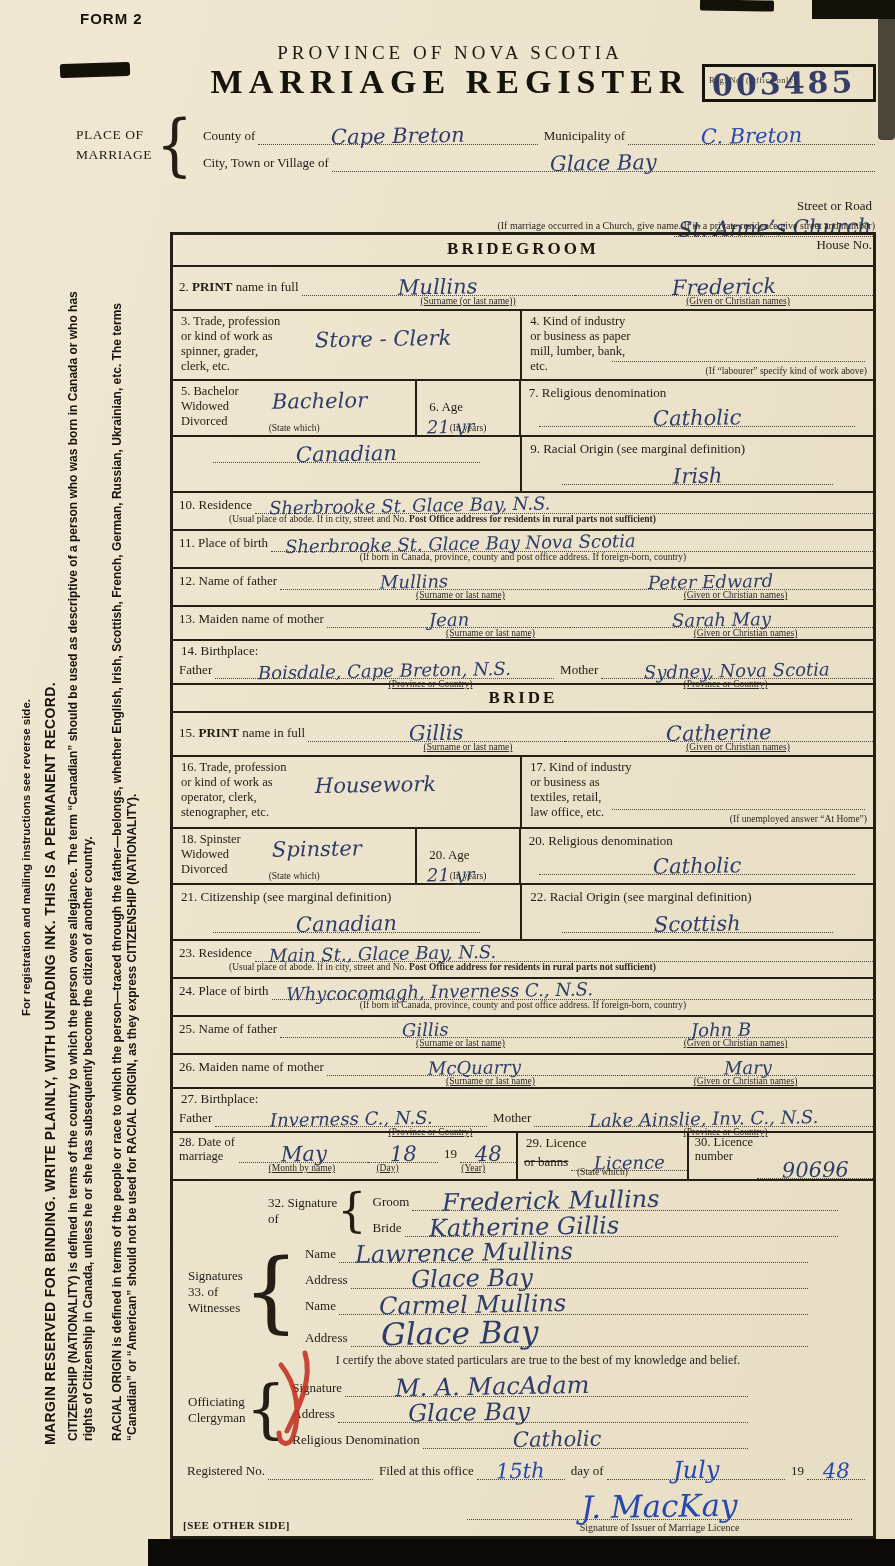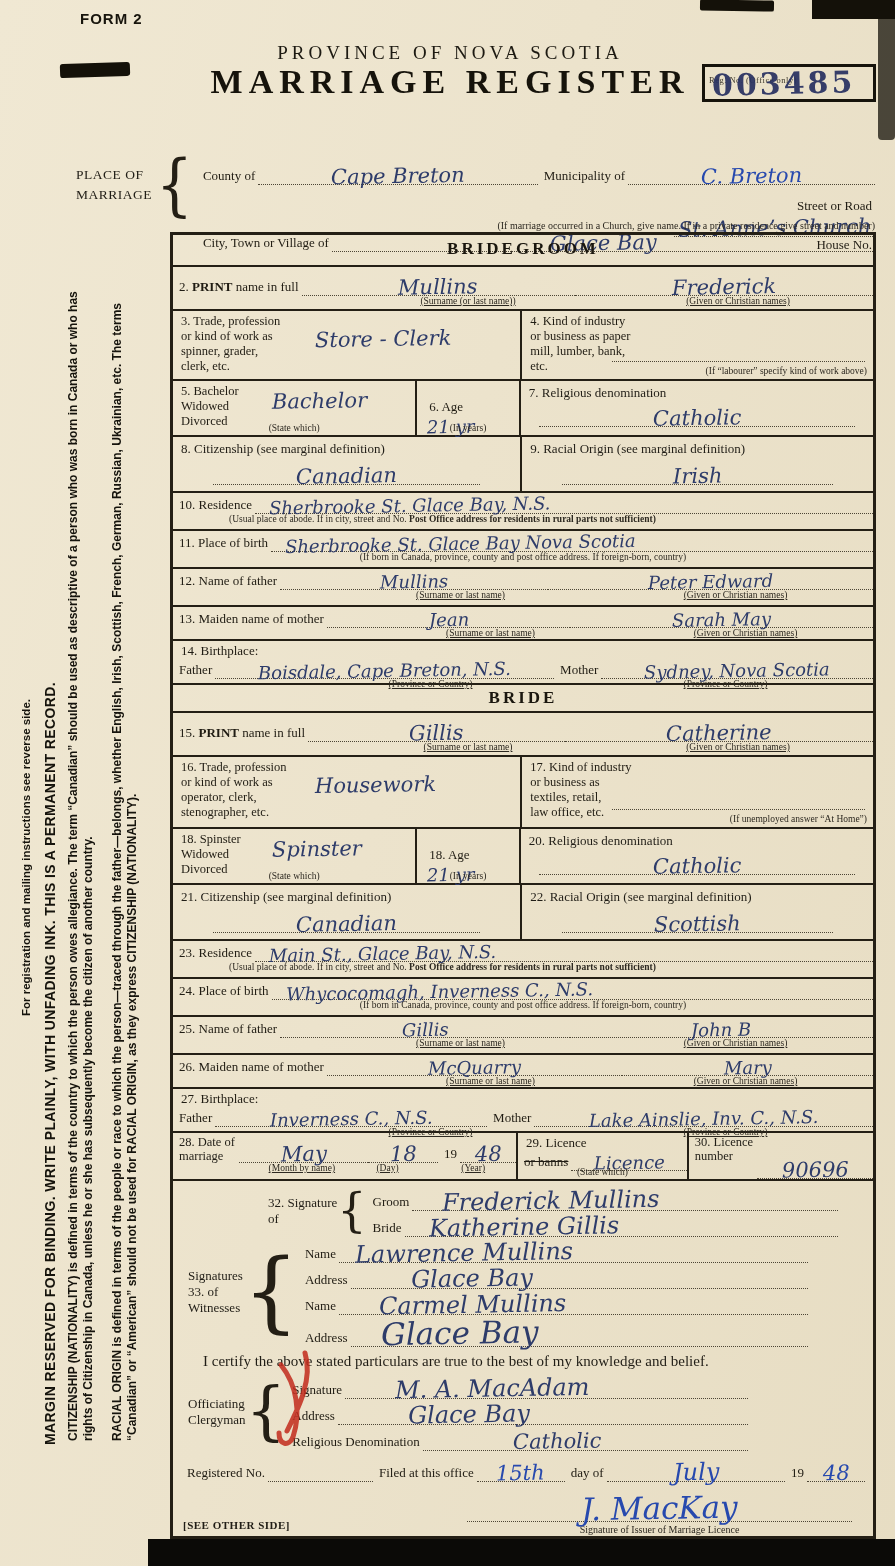--- a/index.html
+++ b/index.html
@@ -56,21 +56,21 @@
   .cnote.c { position:absolute; left:0; right:0; bottom:2px; text-align:center; }
   .cnote.r { position:absolute; right:6px; bottom:3px; }
   .struck { text-decoration:line-through; }
   .brace { font-family:"DejaVu Serif", serif; font-weight:normal; color:#241f15; line-height:.9; }
 
   
   .place { position:absolute; left:76px; top:118px; width:799px; display:flex; align-items:center; }
   .place-left { width:80px; font-size:13.5px; letter-spacing:.5px; line-height:20px; }
   .bplace { font-size:58px; transform:scaleY(1.15); padding-right:4px; }
   .place-rows { flex:1; }
-  .place-rows .fl { height:27px;margin-top:40px; }
+  .place-rows .fl { height:27px; }
   .givenote { font-size:10px; padding-left:47%; height:13px; color:#2c2820; }
   .streetline { position:absolute; left:170px; top:198px; width:705px;flex-direction:column; }
   .churchnote { position:absolute; left:170px; top:220px; width:705px; text-align:right;
                 font-size:10px; color:#2c2820; }
 
   
   .mainbox { position:absolute; left:170px; top:232px; width:706px; height:1307px;
              border:3px solid #241f15; background:transparent; overflow:hidden; }
   .mainbox > * + * { border-top:2px solid #241f15; }
   .sechead { height:30px; line-height:28px; text-align:center; font-weight:bold;
@@ -105,21 +105,21 @@
 
   
   .bottom { height:357px; position:relative; padding-top:4px; }
   .bgroup { display:flex; align-items:center; }
   .g32 { margin-left:95px; width:570px; }
   .g33 { margin-left:15px; width:620px; }
   .gcl { margin-left:15px; width:560px; }
   .blabel { white-space:pre-line; font-size:13px; line-height:16px; }
   .blines { flex:1; }
   .blines .fl { min-height:26px; }
-  .certline { margin:6px 0 3px 30px; font-size:15px; }
+  .certline { margin:6px 0 3px 30px; font-size:12px;text-align:center; }
   .regline { margin:6px 8px 0 8px; }
   .issuer { margin-left:42%; width:55%; }
   .isfill { border-bottom:1.4px dotted #4c4535; height:40px; display:flex;
             align-items:flex-end; justify-content:center; }
   .isnote { text-align:center; font-size:10px; color:#2c2820; padding-top:2px; }
   .otherside { position:absolute; left:10px; bottom:5px; font-size:11px; font-weight:bold;
                letter-spacing:.5px; }
   .redmark { position:absolute; left:96px; top:168px; z-index:4; }
 </style>
 </head>
@@ -220,21 +220,20 @@
         <div class="cnote c">(In years)</div>
       </div>
       <div class="col colgrow">
         <div class="lblpad">7. Religious denomination</div>
         <div class="valline"><span class="hw hw2">Catholic</span></div>
       </div>
     </div>
 
     <div class="mrow cols r-cit">
       <div class="col" style="width:49.6%">
-        <span class="lblpad">8. Citizenship (see marginal definition)</span>
         <div class="valline w"><span class="hw hw2">Canadian</span></div>
       </div>
       <div class="col colgrow">
         <span class="lblpad">9. Racial Origin (see marginal definition)</span>
         <div class="valline w"><span class="hw hw2">Irish</span></div>
       </div>
     </div>
 
     <div class="mrow r-res">
       <div class="fl">
@@ -324,21 +323,21 @@
 
     <div class="mrow cols r-status">
       <div class="col" style="width:34.6%">
         <div class="lblb">18. Spinster
 Widowed
 Divorced</div>
         <span class="hw hw2 posB">Spinster</span>
         <div class="cnote c">(State which)</div>
       </div>
       <div class="col" style="width:14.8%">
-        <div class="agel"><span class="lbl">18. Age</span><span class="hw">21 yr</span></div>
+        <div class="agel"><span class="lbl">20. Age</span><span class="hw">21 yr</span></div>
         <div class="cnote c">(In years)</div>
       </div>
       <div class="col colgrow">
         <div class="lblpad">20. Religious denomination</div>
         <div class="valline"><span class="hw hw2">Catholic</span></div>
       </div>
     </div>
 
     <div class="mrow cols r-cit">
       <div class="col" style="width:49.6%">

